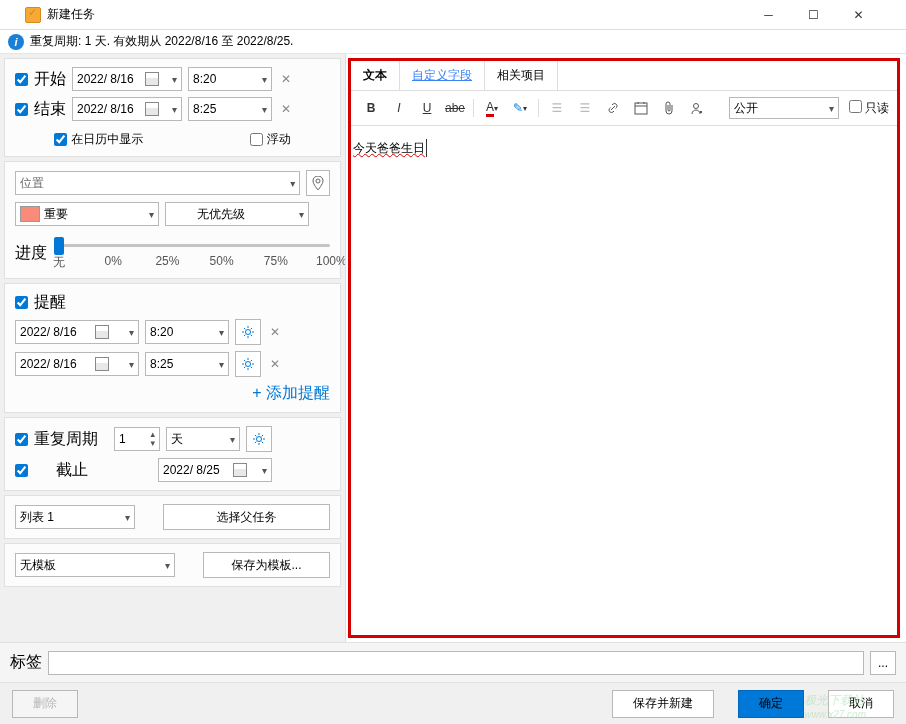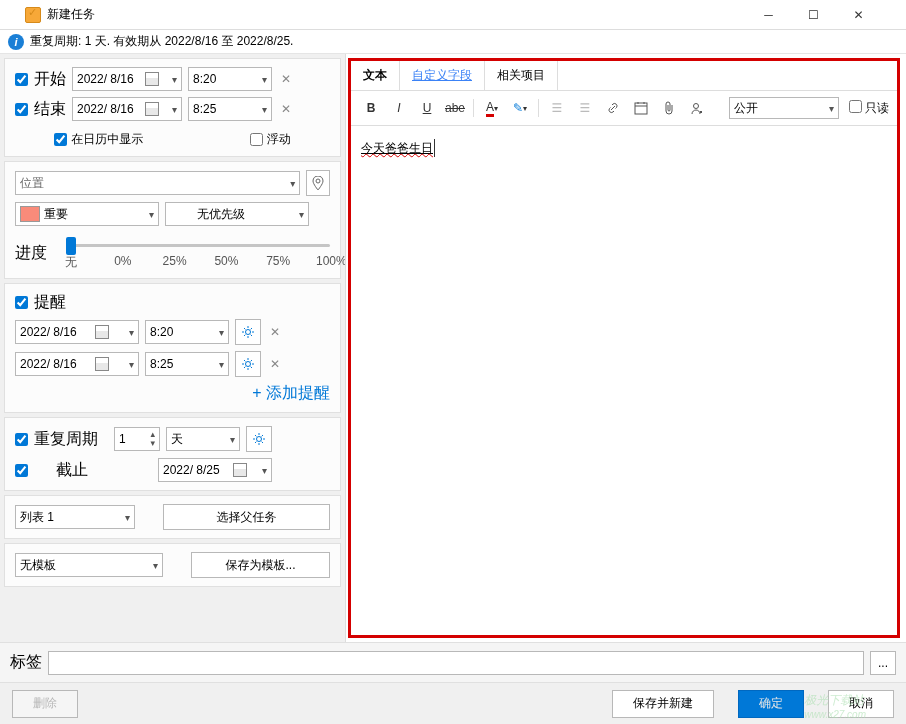--- a/index.html
+++ b/index.html
@@ -20,48 +20,48 @@
 .lbl { font-size: 16px; }
 .date-field, .time-field, .combo { border: 1px solid #b8b8b8; background: #fff; height: 24px; display: flex; align-items: center; padding: 0 4px; position: relative; }
 .date-field { width: 110px; }
 .time-field { width: 84px; }
 .combo { width: 100%; }
 .cal-icon { width: 14px; height: 14px; margin-left: auto; background: linear-gradient(#fff 40%, #e8e8e8 40%); border: 1px solid #888; display: inline-block; margin-right: 2px; }
 .chevron { margin-left: auto; font-size: 10px; color: #555; }
 .x-btn { width: 16px; height: 16px; color: #888; display: inline-flex; align-items: center; justify-content: center; cursor: pointer; }
 .pin-btn { width: 26px; height: 26px; border: 1px solid #b8b8b8; background: #fff; display: inline-flex; align-items: center; justify-content: center; }
 .swatch { width: 20px; height: 16px; background: #f98b7a; border: 1px solid #999; margin-right: 4px; }
-.slider-wrap { display: flex; align-items: center; gap: 24px; padding: 4px 0 0 0; }
+.slider-wrap { display: flex; align-items: center; gap: 12px; padding: 4px 0 0 0; }
 .slider-track { flex: 1; position: relative; height: 34px; }
 .slider-line { position: absolute; top: 8px; left: 0; right: 0; height: 3px; background: #c5c5c5; border-radius: 2px; }
 .slider-thumb { position: absolute; top: 1px; left: -5px; width: 10px; height: 18px; background: #0078d7; border-radius: 2px; }
 .slider-labels { position: absolute; top: 18px; left: 0; right: 0; display: flex; justify-content: space-between; font-size: 11px; color: #555; }
 .slider-labels span { width: 28px; text-align: center; margin-left: -14px; position: absolute; }
 .gear-btn { width: 26px; height: 26px; border: 1px solid #b8b8b8; background: #fff; display: inline-flex; align-items: center; justify-content: center; color: #0078d7; }
 .link-add { color: #0078d7; font-size: 16px; text-align: right; display: block; margin-top: 4px; }
 .num-field { width: 46px; height: 24px; border: 1px solid #b8b8b8; background: #fff; display: flex; align-items: center; padding: 0 4px; }
 .btn-full { flex: 1; height: 26px; border: 1px solid #b8b8b8; background: #fff; display: inline-flex; align-items: center; justify-content: center; }
 .right-panel { flex: 1; display: flex; flex-direction: column; border: 3px solid #d40000; margin: 4px 6px 4px 2px; }
 .tabs { display: flex; border-bottom: 1px solid #ddd; }
 .tab { padding: 6px 12px; border-right: 1px solid #ddd; cursor: pointer; }
 .tab.active { font-weight: bold; }
 .tab.link { color: #3b82f6; text-decoration: underline; }
 .toolbar { display: flex; align-items: center; gap: 4px; padding: 6px 8px; border-bottom: 1px solid #ddd; }
 .tb-btn { width: 24px; height: 22px; display: inline-flex; align-items: center; justify-content: center; color: #333; }
 .tb-sep { width: 1px; height: 18px; background: #ddd; margin: 0 2px; }
-.editor { flex: 1; padding: 12px 10px; font-size: 15px; position: relative; text-decoration: underline; }
+.editor { flex: 1; padding: 12px 2px; font-size: 15px; position: relative; }
 .cursor-line { display: inline-block; width: 1px; height: 18px; background: #333; vertical-align: middle; margin-left: 1px; }
 .under-wavy { text-decoration: underline wavy #d40000; text-decoration-thickness: 1px; }
 .tag-bar { height: 40px; display: flex; align-items: center; padding: 0 10px; border-top: 1px solid #e0e0e0; background: #f5f5f5; gap: 6px; }
 .tag-input { flex: 1; height: 24px; border: 1px solid #b8b8b8; background: #fff; }
 .dots-btn { width: 26px; height: 24px; border: 1px solid #b8b8b8; background: #fff; display: inline-flex; align-items: center; justify-content: center; }
 .footer { height: 42px; display: flex; align-items: center; padding: 0 12px; border-top: 1px solid #e0e0e0; background: #f0f0f0; gap: 24px; position: relative; }
 .flex-spacer { flex: 1; }
 .ftr-btn { height: 28px; padding: 0 20px; border: 1px solid #b8b8b8; background: #fff; display: inline-flex; align-items: center; justify-content: center; }
-.ftr-btn.primary { background: #0078d7; color: #e5e5e5; border-color: #0068c0; }
+.ftr-btn.primary { background: #0078d7; color: #000000; border-color: #0068c0; }
 .ftr-btn.disabled { color: #b8b8b8; background: #f5f5f5; }
 .watermark { position: absolute; right: 40px; bottom: 4px; color: #aee0b3; font-size: 18px; font-style: italic; pointer-events: none; opacity: .6; }
 .watermark small { display: block; font-size: 10px; text-align: right; }
 .vis-combo { width: 110px; height: 22px; border: 1px solid #b8b8b8; display: flex; align-items: center; padding: 0 4px; margin-left: auto; }
 svg { display: block; }
 </style>
 </head>
 <body>
 
 <div class="titlebar">
@@ -242,21 +242,21 @@
           <span class="chevron">▾</span>
         </div>
         <div class="btn-full">
           <span>选择父任务</span>
         </div>
       </div>
     </div>
 
     <div class="section">
       <div class="row">
-        <div class="combo" style="width:148px">
+        <div class="combo" style="width:160px">
           <span>无模板</span>
           <span class="chevron">▾</span>
         </div>
         <div class="btn-full">
           <span>保存为模板...</span>
         </div>
       </div>
     </div>
 
   </div>

